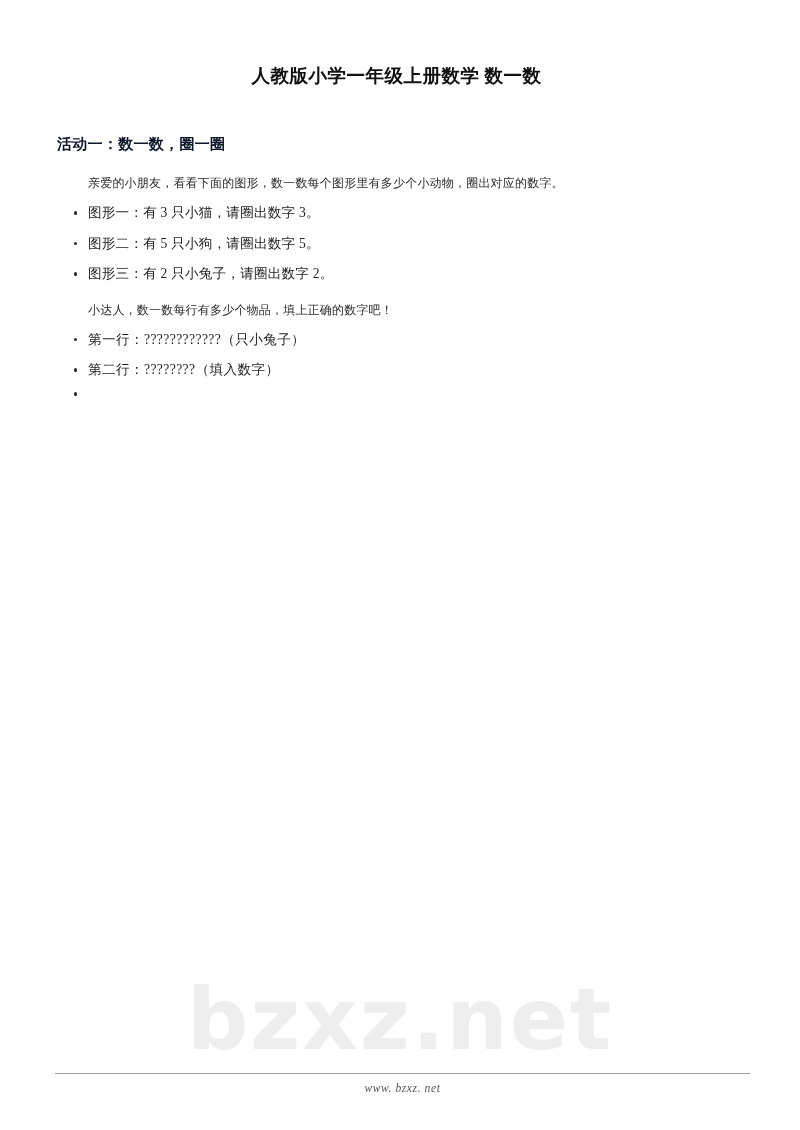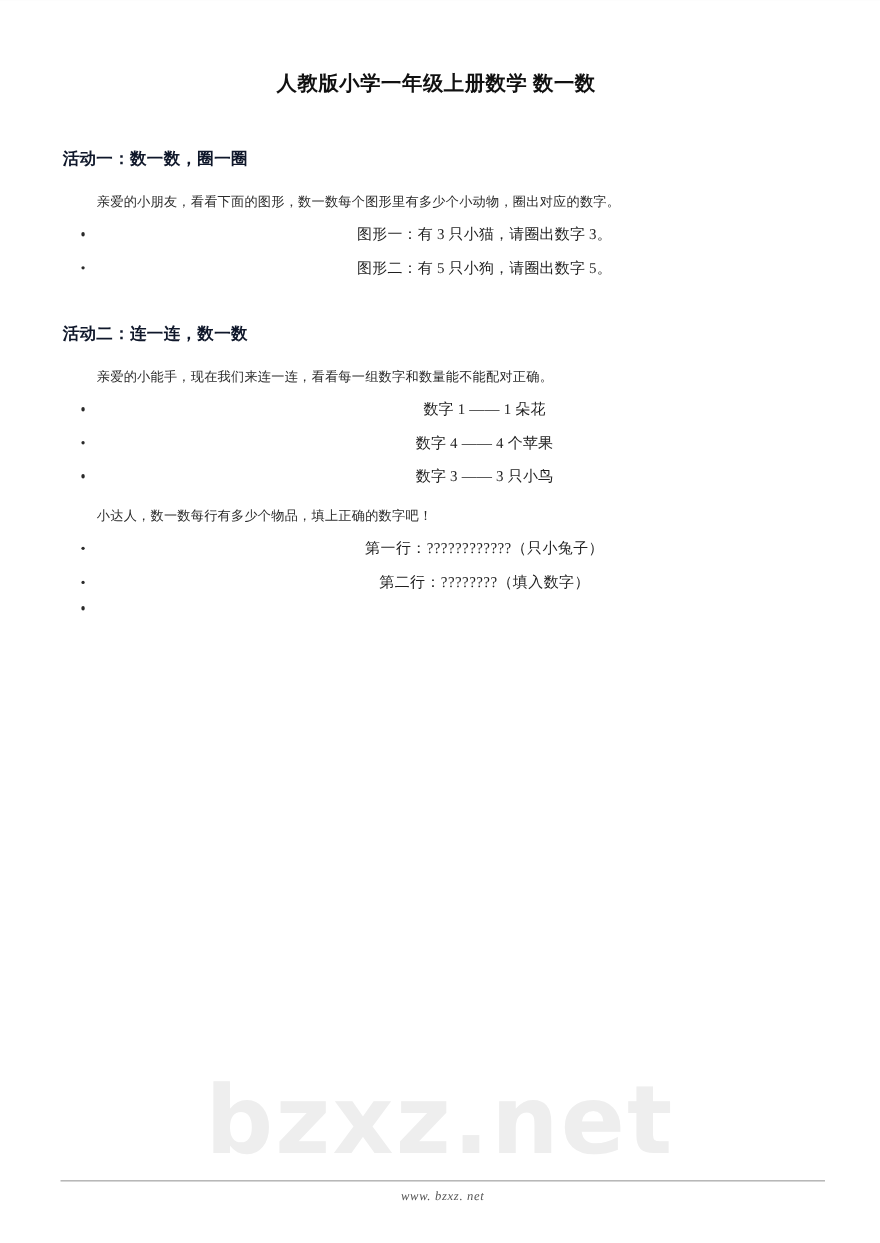--- a/index.html
+++ b/index.html
@@ -94,21 +94,20 @@
   }
 
   .bullet-item {
     position: relative;
     padding-left: 88px;
     font-size: 13.6px;
     color: #1f1f1f;
     line-height: 1;
     margin-top: 17px;
     letter-spacing: 0.2px;
-    text-align: center;
   }
   .bullet-item:first-child { margin-top: 0; }
 
   .bullet-dot {
     position: absolute;
     left: 74px;
     top: 50%;
     width: 3.4px;
     height: 3.4px;
     margin-top: -1.7px;
@@ -158,41 +157,27 @@
       <p class="section-intro">亲爱的小朋友，看看下面的图形，数一数每个图形里有多少个小动物，圈出对应的数字。</p>
       <ul class="bullet-list">
         <li class="bullet-item">
           <span class="bullet-dot"></span>
           <span>图形一：有 3 只小猫，请圈出数字 3。</span>
         </li>
         <li class="bullet-item">
           <span class="bullet-dot"></span>
           <span>图形二：有 5 只小狗，请圈出数字 5。</span>
         </li>
+        <li class="bullet-item">
+          <span class="bullet-dot"></span>
+          <span>图形三：有 2 只小兔子，请圈出数字 2。</span>
+        </li>
       </ul>
     </section>
 
-    <section class="section sec2">
-      <h2 class="section-heading">活动二：连一连，数一数</h2>
-      <p class="section-intro">亲爱的小能手，现在我们来连一连，看看每一组数字和数量能不能配对正确。</p>
-      <ul class="bullet-list">
-        <li class="bullet-item">
-          <span class="bullet-dot"></span>
-          <span>数字 1 —— 1 朵花</span>
-        </li>
-        <li class="bullet-item">
-          <span class="bullet-dot"></span>
-          <span>数字 4 —— 4 个苹果</span>
-        </li>
-        <li class="bullet-item">
-          <span class="bullet-dot"></span>
-          <span>数字 3 —— 3 只小鸟</span>
-        </li>
-      </ul>
-    </section>
 
     <section class="section sec3">
       <p class="section-intro">小达人，数一数每行有多少个物品，填上正确的数字吧！</p>
       <ul class="bullet-list">
         <li class="bullet-item">
           <span class="bullet-dot"></span>
           <span class="qmarks">第一行：????????????（只小兔子）</span>
         </li>
         <li class="bullet-item">
           <span class="bullet-dot"></span>

